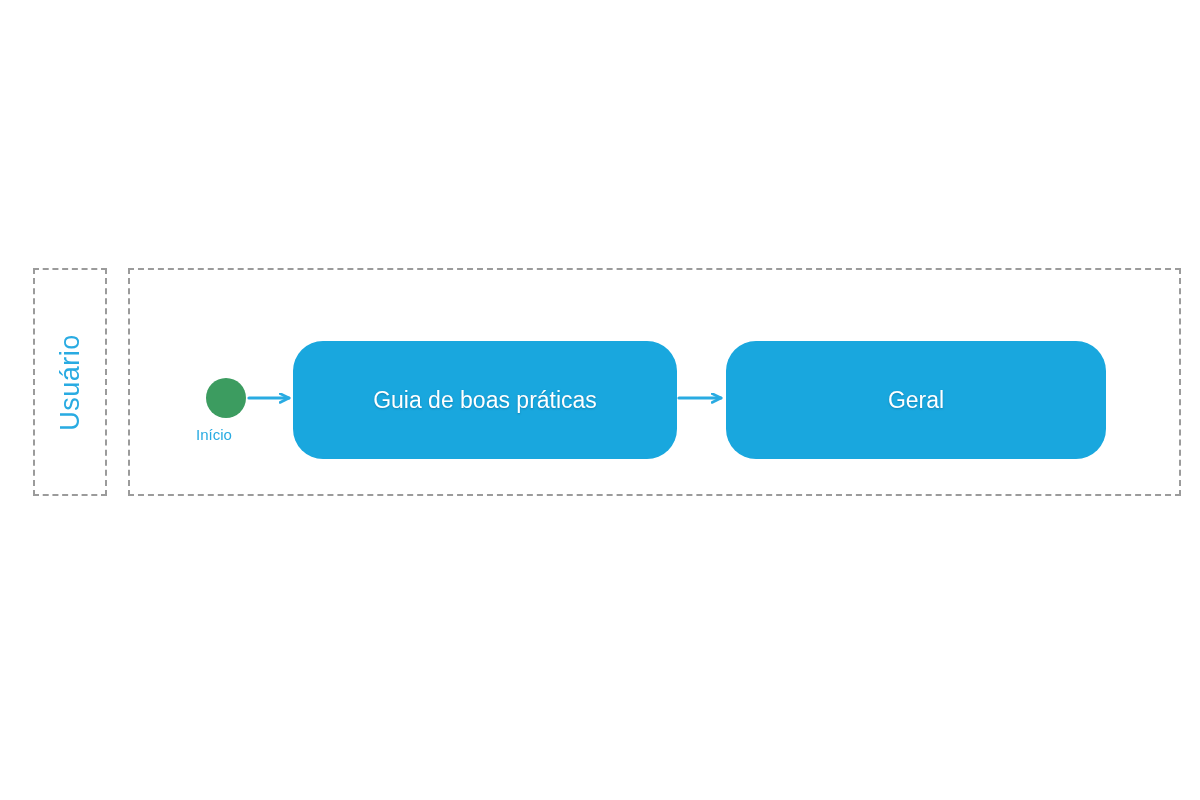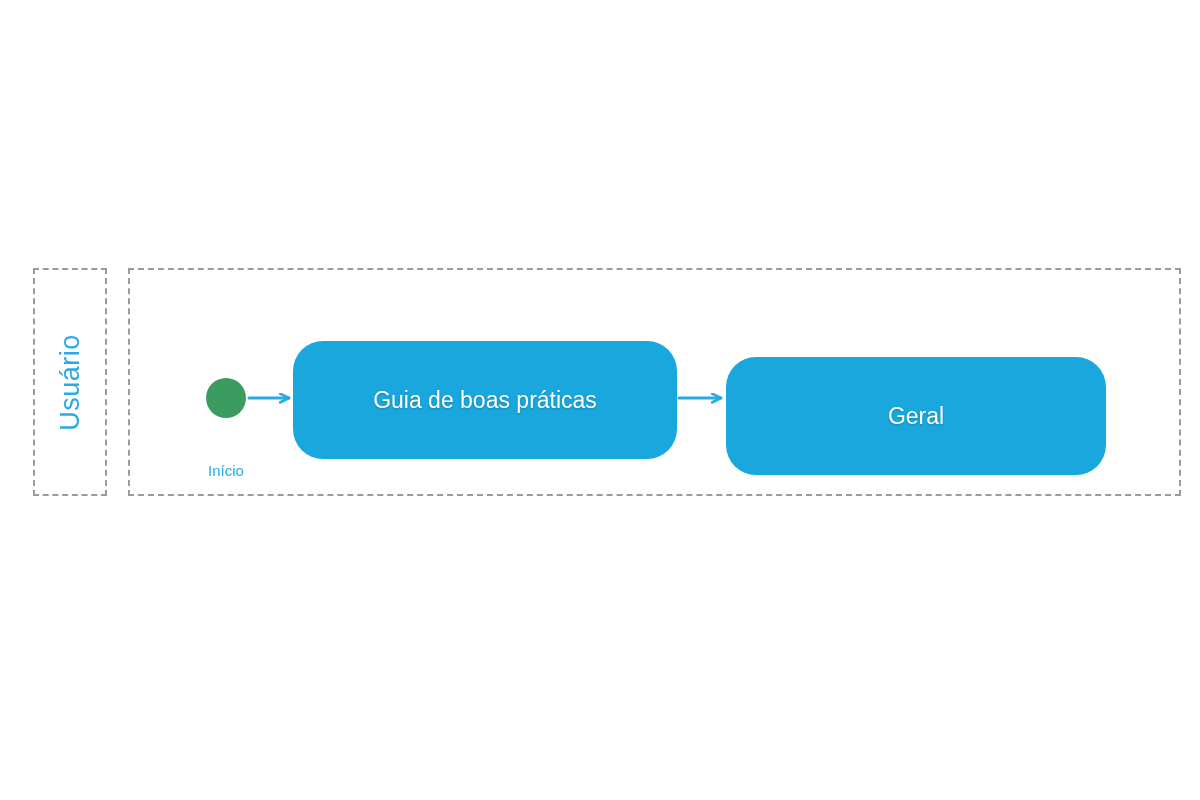--- a/index.html
+++ b/index.html
@@ -40,37 +40,36 @@
   }
 
   
   .start-circle {
     position: absolute; left: 206px; top: 378px;
     width: 40px; height: 40px;
     border-radius: 50%;
     background: var(--start-green);
   }
   .start-label {
-    position: absolute; left: 176px; top: 426px;
+    position: absolute; left: 164px; top: 426px;
     width: 100px;
     text-align: center;
     color: var(--accent-blue);
     font-size: 15px;
-    margin-top: 36px;
   }
 
   
   .activity {
     position: absolute; top: 341px; height: 118px;
     background: var(--node-fill);
     border-radius: 30px;
     display: flex; align-items: center; justify-content: center;
   }
   .activity-1 { left: 293px; width: 384px; }
-  .activity-2 { left: 726px; width: 380px; margin-top: 16px; }
+  .activity-2 { left: 726px; width: 380px; }
   .activity-label {
     color: var(--node-text);
     font-size: 23px;
     text-shadow: 0 1px 2px rgba(0, 70, 110, 0.35);
     white-space: nowrap;
   }
 
   
   .connectors {
     position: absolute; left: 0; top: 0;

